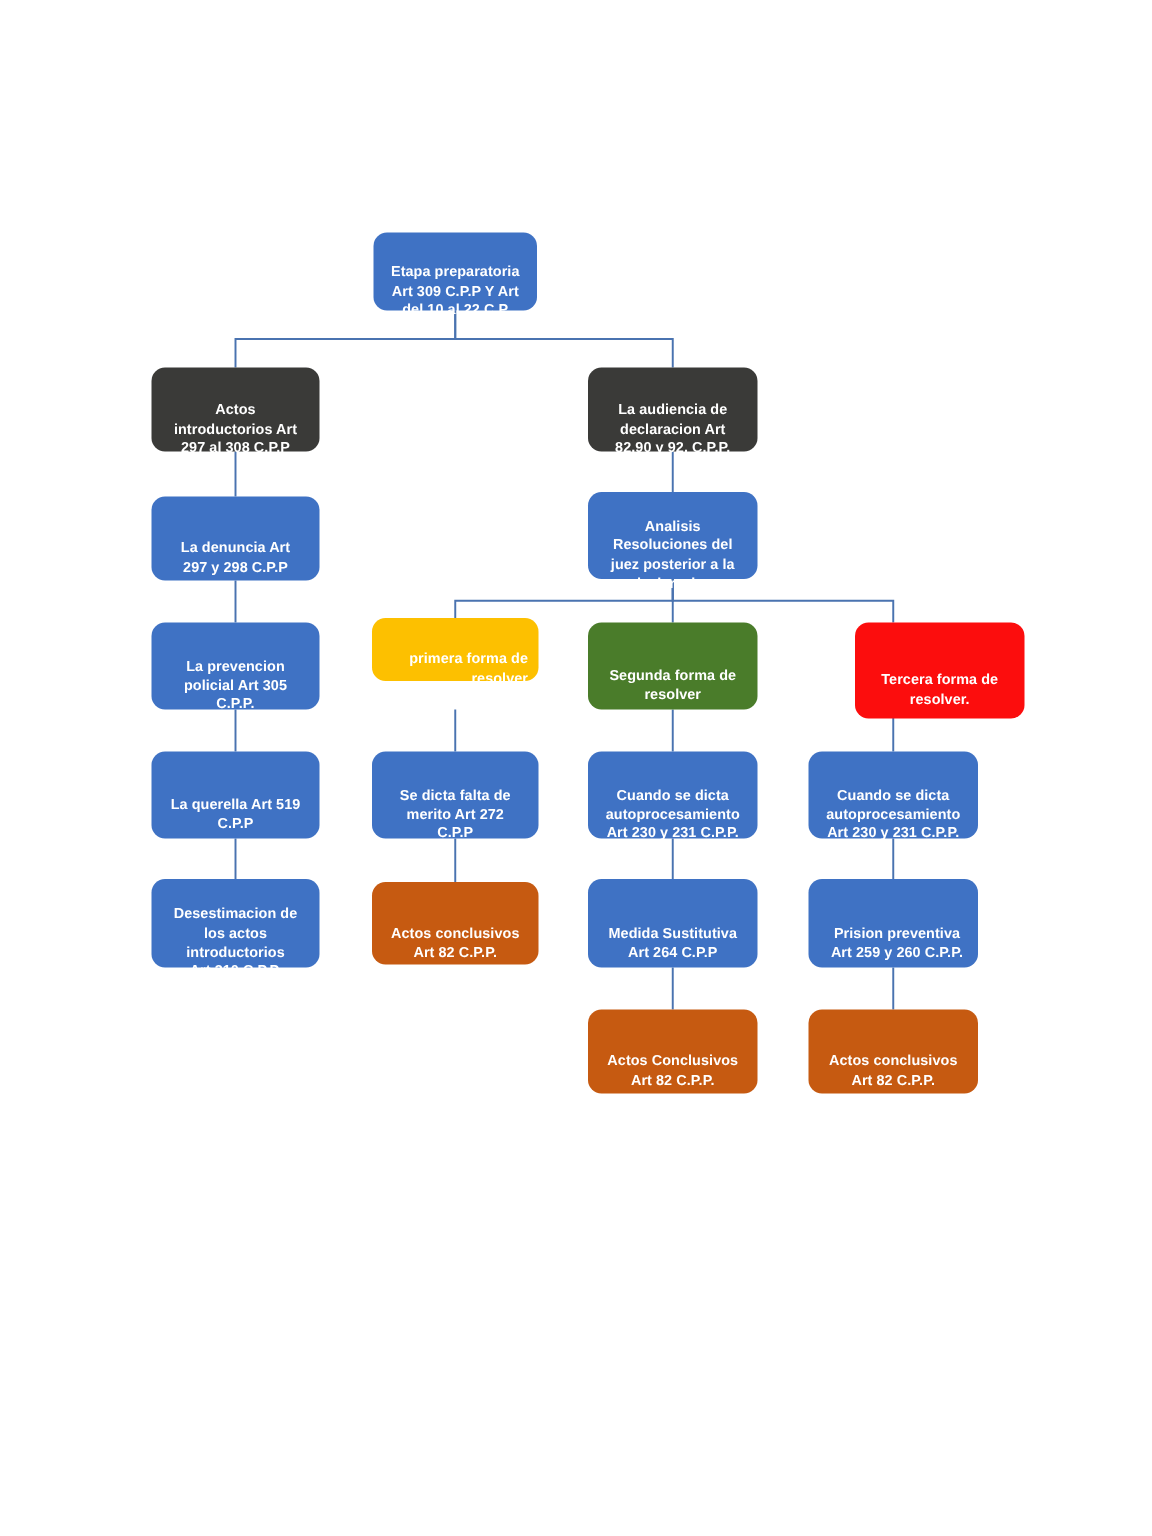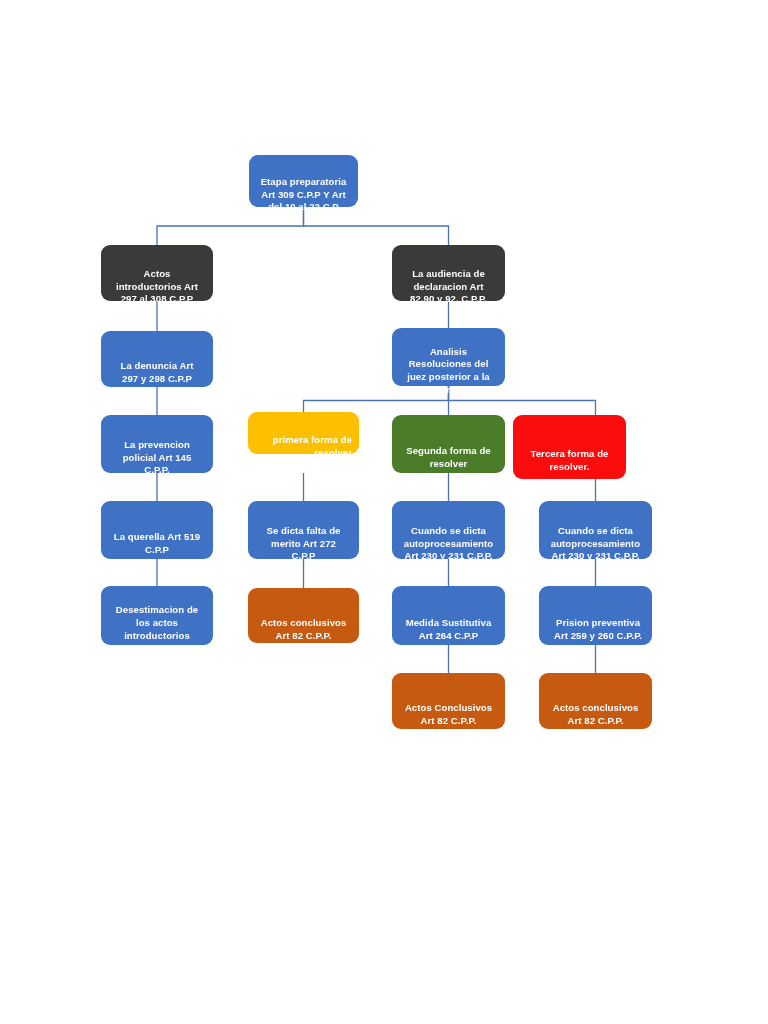--- a/index.html
+++ b/index.html
@@ -101,32 +101,32 @@
 297 y 298 C.P.P</span>
       </div>
       <div class="node c-blue" style="left: 392px; top: 328px; width: 113px; height: 58px;">
         <span class="node-text">Analisis
 Resoluciones del
 juez posterior a la
 declaracion</span>
       </div>
       <div class="node c-blue" style="left: 101px; top: 415px; width: 112px; height: 58px;">
         <span class="node-text">La prevencion
-policial Art 145
+policial Art 305
 C.P.P.</span>
       </div>
       <div class="node c-yellow" style="left: 248px; top: 412px; width: 111px; height: 42px; text-align: right;">
         <span class="node-text">primera forma de
 resolver</span>
       </div>
       <div class="node c-green" style="left: 392px; top: 415px; width: 113px; height: 58px;">
         <span class="node-text">Segunda forma de
 resolver</span>
       </div>
-      <div class="node c-red" style="left: 513px; top: 415px; width: 113px; height: 64px;">
+      <div class="node c-red" style="left: 570px; top: 415px; width: 113px; height: 64px;">
         <span class="node-text">Tercera forma de
 resolver.</span>
       </div>
       <div class="node c-blue" style="left: 101px; top: 501px; width: 112px; height: 58px;">
         <span class="node-text">La querella Art  519
 C.P.P</span>
       </div>
       <div class="node c-blue" style="left: 248px; top: 501px; width: 111px; height: 58px;">
         <span class="node-text">Se dicta falta de
 merito Art 272

